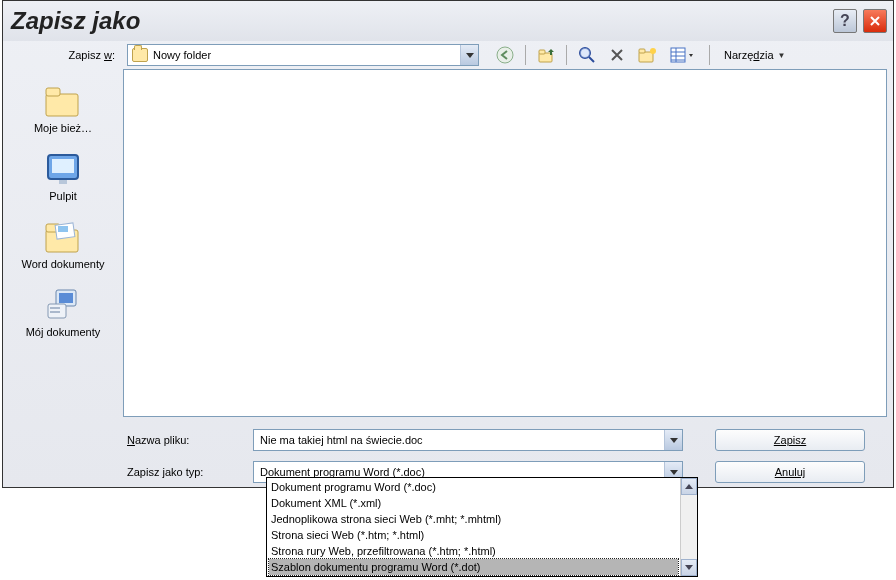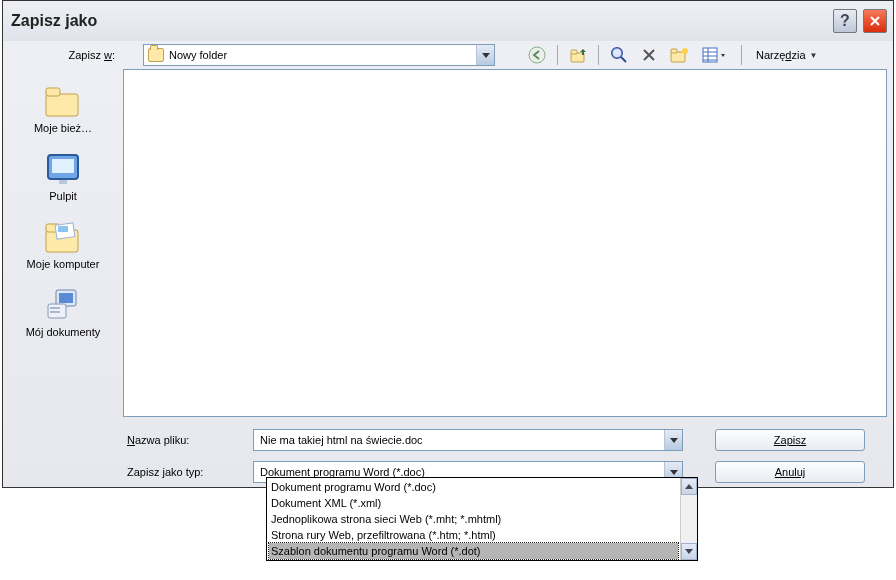--- a/index.html
+++ b/index.html
@@ -23,44 +23,45 @@
   }
   .titlebar {
     height: 40px;
     display: flex;
     align-items: center;
     justify-content: space-between;
     padding: 0 6px 0 8px;
     background: linear-gradient(to bottom, #eef0f5, #e0e3ea);
   }
   .titlebar .title {
-    font-size: 16px;
+    font-size: 24px;
     font-weight: bold;
     color: #222;
+    font-style: italic;
   }
   .titlebar-buttons { display:flex; gap:6px; }
   .titlebar-btn {
     width: 24px;
     height: 24px;
     border: 1px solid #777;
     border-radius: 2px;
     display:flex;
     align-items:center;
     justify-content:center;
     font-weight:bold;
   }
   .help-btn { background: linear-gradient(#e8edf5,#bcc7d8); color:#445; font-size:16px; }
   .close-btn { background: linear-gradient(#f77a5b,#d92c0b); color:#fff; font-size:14px; }
 
   .topbar {
     height: 28px;
     display:flex;
     align-items:center;
     padding: 0 6px;
-    gap: 22px;
+    gap: 6px;
   }
   .topbar .label {
     width: 112px;
     text-align:right;
     padding-right:6px;
     color:#000;
   }
   .underline-first { text-decoration: underline; }
   .location-select {
     flex: 0 0 352px;
@@ -295,21 +296,21 @@
           </svg>
         <div class="caption">Pulpit</div>
       </div>
       <div class="place">
         <svg viewBox="0 0 42 38">
             <rect x="4" y="12" width="32" height="22" rx="2" fill="#ffe9a8" stroke="#bfa24d"></rect>
             <rect x="4" y="6" width="14" height="8" rx="2" fill="#ffe9a8" stroke="#bfa24d"></rect>
             <rect x="14" y="6" width="18" height="14" fill="#fff" stroke="#9ab4d6" transform="rotate(-8 23 13)"></rect>
             <rect x="16" y="8" width="10" height="6" fill="#8fc4ef"></rect>
           </svg>
-        <div class="caption">Moje komputer</div>
+        <div class="caption">Word dokumenty</div>
       </div>
       <div class="place">
         <svg viewBox="0 0 42 38">
             <rect x="14" y="4" width="20" height="16" rx="2" fill="#dce8f6" stroke="#6a87ad"></rect>
             <rect x="17" y="7" width="14" height="10" fill="#5a8cd6"></rect>
             <rect x="6" y="18" width="18" height="14" rx="2" fill="#eef2f8" stroke="#8498b2"></rect>
             <rect x="8" y="21" width="10" height="2" fill="#aab8cc"></rect>
             <rect x="8" y="25" width="10" height="2" fill="#aab8cc"></rect>
           </svg>
         <div class="caption">Mój dokumenty</div>
@@ -342,20 +343,21 @@
       </div>
     </div>
   </div>
 </div>
 
 <div class="listbox">
   <div class="listbox-items" id="type-options">
       <div class="opt">Dokument programu Word (*.doc)</div>
       <div class="opt">Dokument XML (*.xml)</div>
       <div class="opt">Jednoplikowa strona sieci Web (*.mht; *.mhtml)</div>
+      <div class="opt">Strona sieci Web (*.htm; *.html)</div>
       <div class="opt">Strona rury Web, przefiltrowana (*.htm; *.html)</div>
       <div class="opt selected">Szablon dokumentu programu Word (*.dot)</div>
     </div>
   <div class="listbox-scroll">
     <div class="sb-btn up"></div>
     <div style="flex:1"></div>
     <div class="sb-btn dn"></div>
   </div>
 </div>
 

